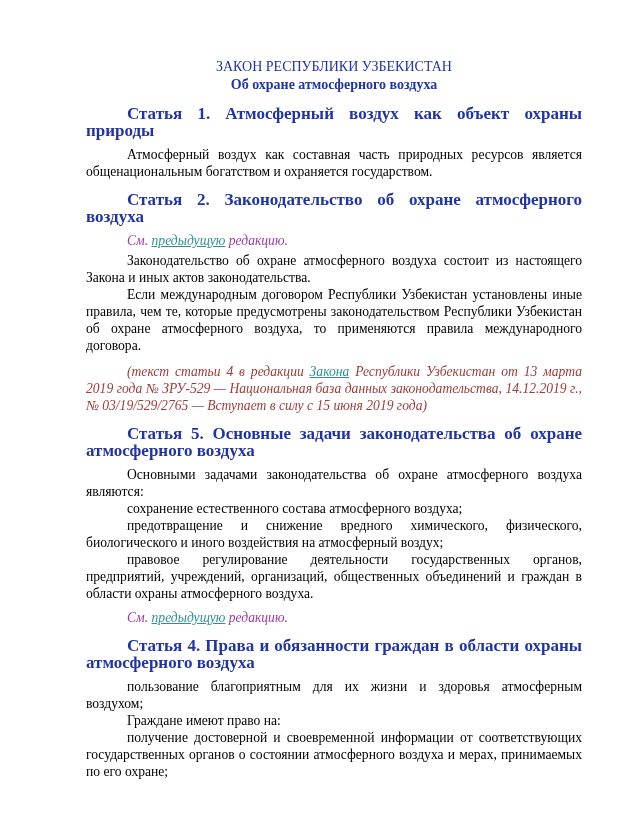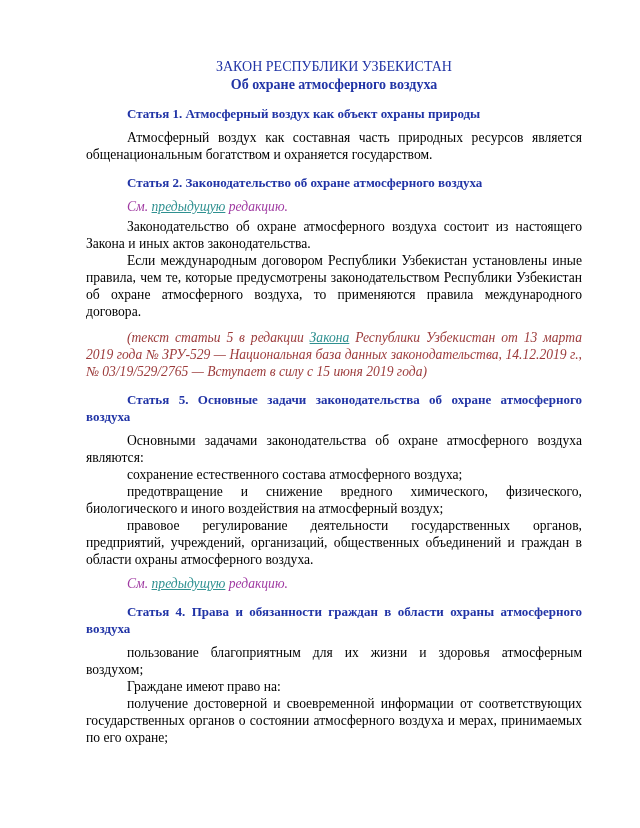--- a/index.html
+++ b/index.html
@@ -34,21 +34,21 @@
   .doc-subtitle {
     text-align: center;
     color: var(--heading_blue, #2134A6);
     font-weight: bold;
     font-size: 14px;
     line-height: 18px;
     margin: 0 0 4px 0;
   }
   h2.article-heading {
     color: var(--heading_blue, #2134A6);
-    font-size: 13px;
+    font-size: 17px;
     font-weight: bold;
     line-height: 17px;
     text-indent: 41px;
     text-align: justify;
     margin: 11px 0 7px 0;
   }
   p.body-par {
     text-indent: 41px;
     margin: 0 0;
   }
@@ -84,21 +84,21 @@
   <h2 class="article-heading">Статья 1. Атмосферный воздух как объект охраны природы</h2>
   <p class="body-par">Атмосферный воздух как составная часть природных ресурсов является общенациональным богатством и охраняется государством.</p>
 
   <h2 class="article-heading">Статья 2. Законодательство об охране атмосферного воздуха</h2>
 
   <p class="see-note"><span>См. </span><a>предыдущую</a><span> редакцию.</span></p>
 
   <p class="body-par">Законодательство об охране атмосферного воздуха состоит из настоящего Закона и иных актов законодательства.</p>
   <p class="body-par">Если международным договором Республики Узбекистан установлены иные правила, чем те, которые предусмотрены законодательством Республики Узбекистан об охране атмосферного воздуха, то применяются правила международного договора.</p>
 
-  <p class="amendment-note"><span>(текст статьи 5 в редакции </span><a>Закона</a><span> Республики Узбекистан от 13 марта 2019 года № ЗРУ-529 — Национальная база данных законодательства, 14.12.2019 г., № 03/19/529/2765 — Вступает в силу с 15 июня 2019 года)</span></p>
+  <p class="amendment-note"><span>(текст статьи 4 в редакции </span><a>Закона</a><span> Республики Узбекистан от 13 марта 2019 года № ЗРУ-529 — Национальная база данных законодательства, 14.12.2019 г., № 03/19/529/2765 — Вступает в силу с 15 июня 2019 года)</span></p>
 
   <h2 class="article-heading">Статья 5. Основные задачи законодательства об охране атмосферного воздуха</h2>
   <p class="body-par">Основными задачами законодательства об охране атмосферного воздуха являются:</p>
   <p class="body-par">сохранение естественного состава атмосферного воздуха;</p>
   <p class="body-par">предотвращение и снижение вредного химического, физического, биологического и иного воздействия на атмосферный воздух;</p>
   <p class="body-par">правовое регулирование деятельности государственных органов, предприятий, учреждений, организаций, общественных объединений и граждан в области охраны атмосферного воздуха.</p>
 
   <p class="see-note"><span>См. </span><a>предыдущую</a><span> редакцию.</span></p>
 
   <h2 class="article-heading">Статья 4. Права и обязанности граждан в области охраны атмосферного воздуха</h2>

